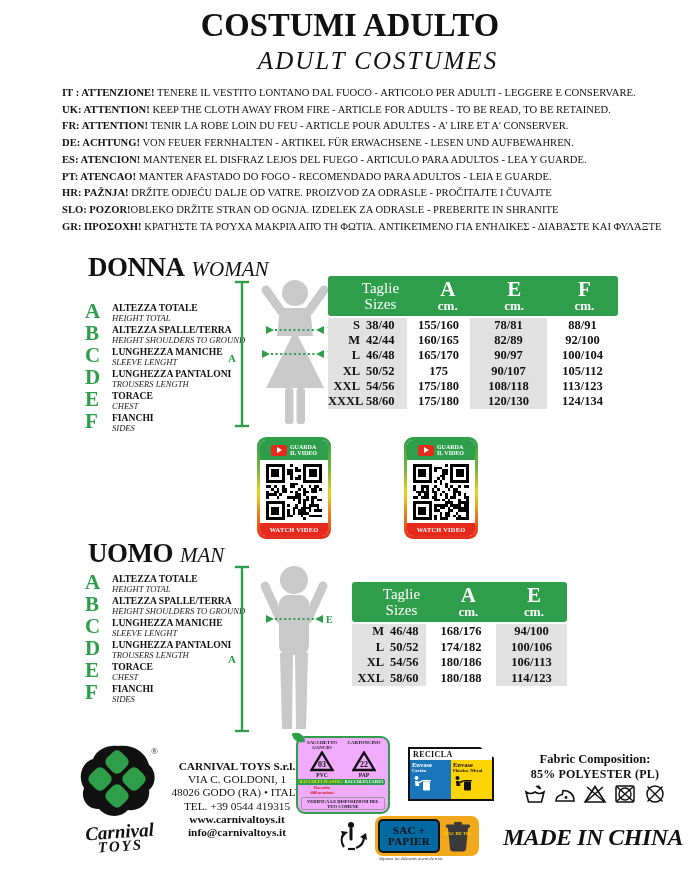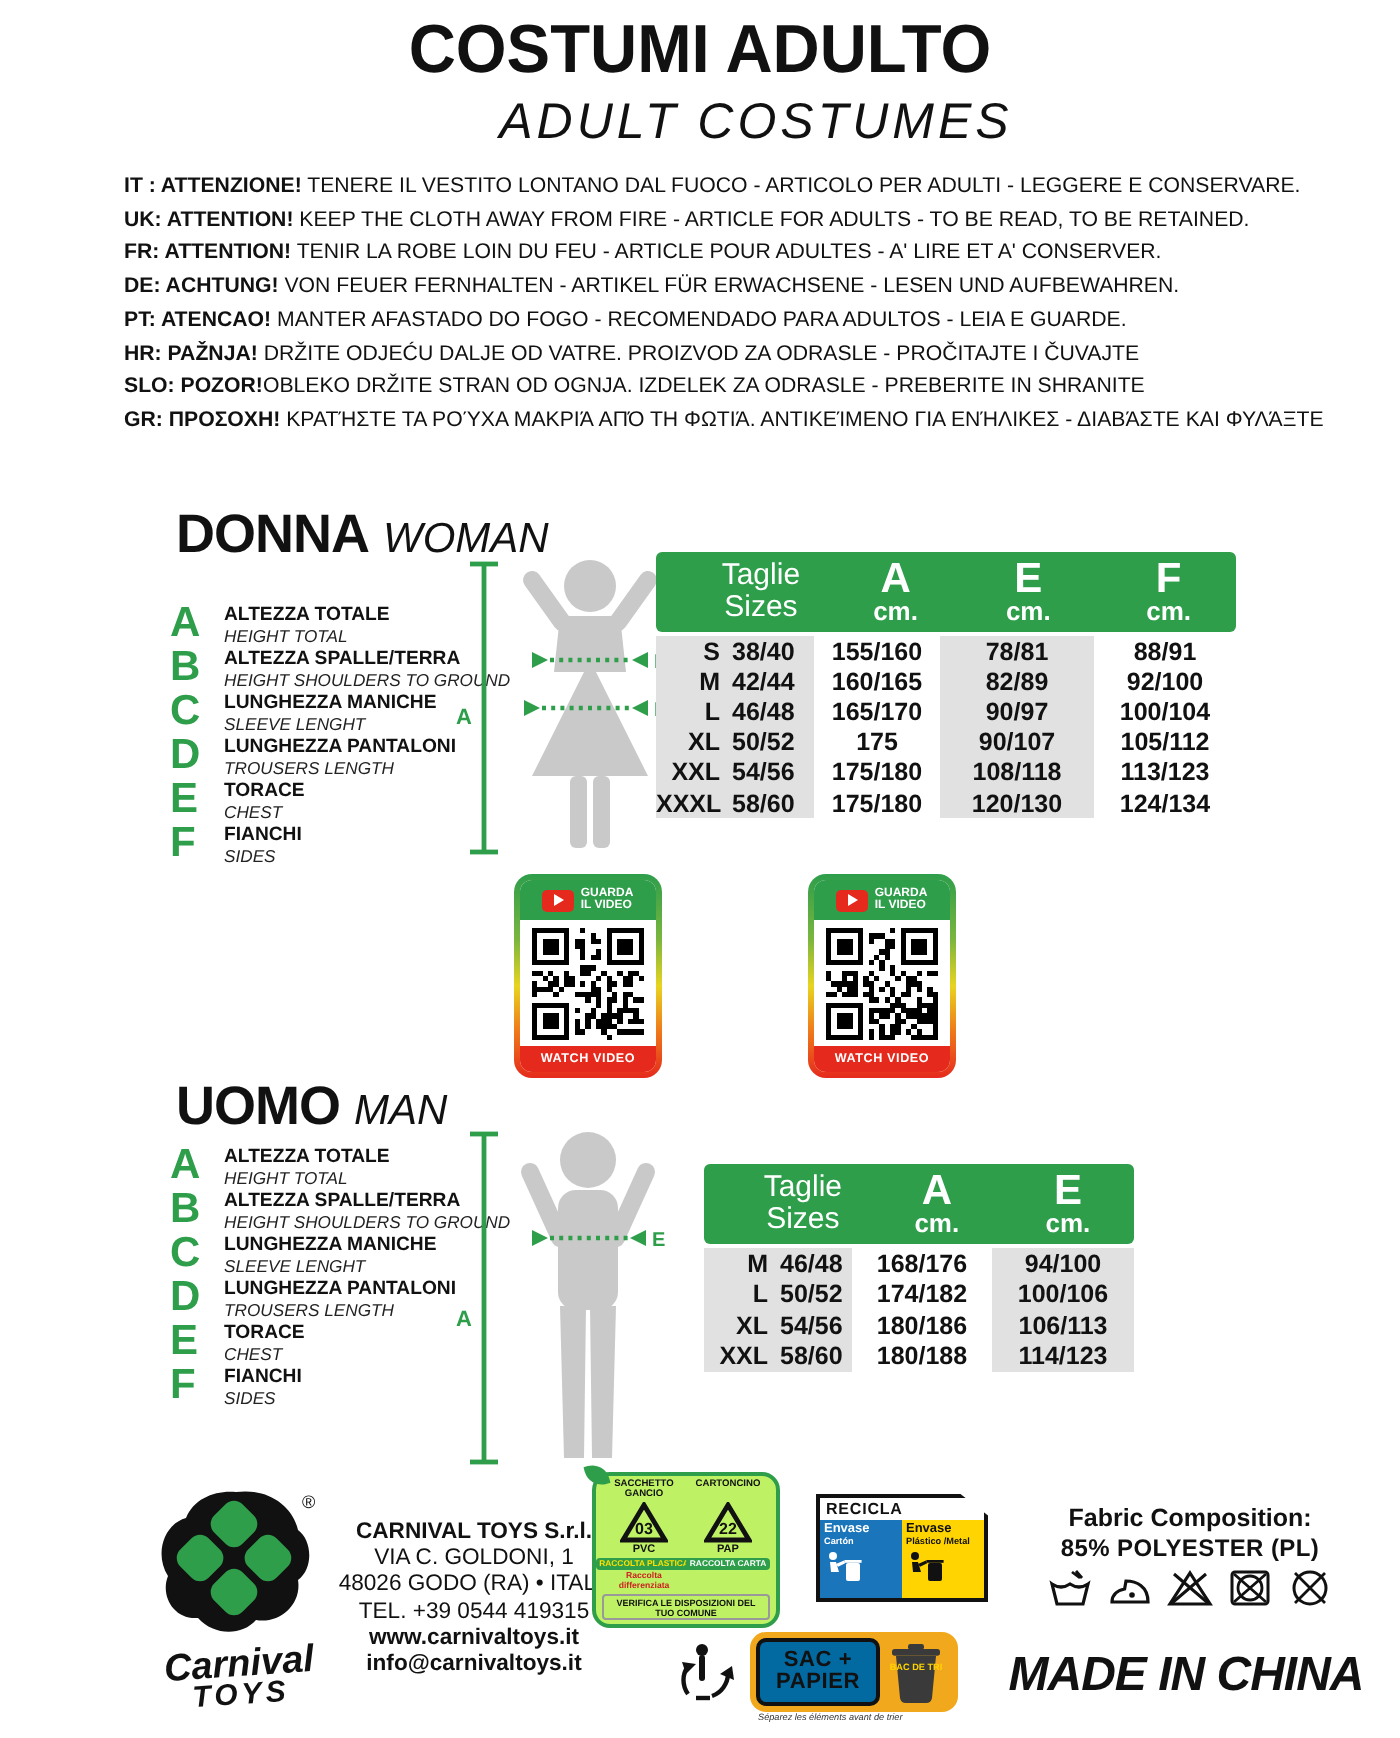--- a/index.html
+++ b/index.html
@@ -1,17 +1,17 @@
 <!DOCTYPE html>
 <html><head>
 <meta charset="utf-8">
 <style>
   html,body{margin:0;padding:0;background:#fff;}
   #page{position:relative;width:700px;height:869px;background:#fff;overflow:hidden;
-        font-family:Liberation Sans, sans-serif;color:#111;}
+        font-family:Liberation Serif, serif;color:#111;}
   .abs{position:absolute;}
 
   
   .title{top:6px;left:0;width:700px;text-align:center;font-size:34px;font-weight:800;
          letter-spacing:0;transform:scaleX(.96);}
   .subtitle{top:47px;left:0;width:700px;text-align:center;font-size:25px;font-style:italic;
             font-weight:500;letter-spacing:2px;padding-left:28px;}
 
   
   .warnings{left:62px;top:85px;font-size:10.6px;line-height:16.7px;white-space:nowrap;}
@@ -65,21 +65,21 @@
   .qr-bot{background:#e52a1d;height:13px;color:#fff;font-size:6.3px;font-weight:800;
           display:flex;align-items:center;justify-content:center;flex:none;letter-spacing:.3px;}
 
   
   .addr{width:158px;text-align:center;font-size:11.3px;line-height:13.2px;}
   .addr .b{font-weight:800;}
   .logo-script{width:80px;text-align:center;font-style:italic;font-weight:800;font-size:19px;
                line-height:15px;transform:rotate(-4deg);}
   .logo-script .t2{font-size:15px;letter-spacing:2px;}
 
-  .greenbox{width:94px;height:78px;border:2px solid #2e9e4b;border-radius:9px;background:#bef264;
+  .greenbox{width:94px;height:78px;border:2px solid #2e9e4b;border-radius:9px;background:#f0abfc;
             box-sizing:border-box;padding:2px 3px;font-size:4.6px;}
   .gb-row{display:flex;justify-content:space-around;text-align:center;}
   .gb-lab{font-weight:600;font-size:4.8px;line-height:5px;width:40px;}
   .gb-sym{display:flex;flex-direction:column;align-items:center;width:40px;}
   .gb-mat{font-weight:800;font-size:5.5px;line-height:6px;}
   .gb-banner{background:#2e9e4b;border-radius:2px;font-size:4.2px;font-weight:800;
              padding:1px 2px;line-height:4.4px;margin-top:1px;white-space:nowrap;}
   .gb-b1{color:#ffe000;} .gb-b2{color:#fff;}
   .gb-note1{color:#c22;font-size:4.3px;font-weight:700;line-height:5px;}
   .gb-note2{font-size:4.5px;font-weight:700;text-align:center;margin-top:2px;border:.5px solid #999;
@@ -117,20 +117,21 @@
 <div id="page">
 
   <div class="abs title">COSTUMI ADULTO</div>
   <div class="abs subtitle">ADULT COSTUMES</div>
 
   <div class="abs warnings">
     <div class="warn"><b>IT : ATTENZIONE!</b><span> TENERE IL VESTITO LONTANO DAL FUOCO - ARTICOLO PER ADULTI - LEGGERE E CONSERVARE.</span></div>
     <div class="warn"><b>UK: ATTENTION!</b><span> KEEP THE CLOTH AWAY FROM FIRE - ARTICLE FOR ADULTS - TO BE READ, TO BE RETAINED.</span></div>
     <div class="warn"><b>FR: ATTENTION!</b><span> TENIR LA ROBE LOIN DU FEU - ARTICLE POUR ADULTES - A' LIRE ET A' CONSERVER.</span></div>
     <div class="warn"><b>DE: ACHTUNG!</b><span> VON FEUER FERNHALTEN - ARTIKEL FÜR ERWACHSENE - LESEN UND AUFBEWAHREN.</span></div>
+    <div class="warn"><b>ES: ATENCION!</b><span> MANTENER EL DISFRAZ LEJOS DEL FUEGO - ARTICULO PARA ADULTOS - LEA Y GUARDE.</span></div>
     <div class="warn"><b>PT: ATENCAO!</b><span> MANTER AFASTADO DO FOGO - RECOMENDADO PARA ADULTOS - LEIA E GUARDE.</span></div>
     <div class="warn"><b>HR: PAŽNJA!</b><span> DRŽITE ODJEĆU DALJE OD VATRE. PROIZVOD ZA ODRASLE - PROČITAJTE I ČUVAJTE</span></div>
     <div class="warn"><b>SLO: POZOR!</b><span>OBLEKO DRŽITE STRAN OD OGNJA. IZDELEK ZA ODRASLE - PREBERITE IN SHRANITE</span></div>
     <div class="warn"><b>GR: ΠΡΟΣΟΧΗ!</b><span> ΚΡΑΤΉΣΤΕ ΤΑ ΡΟΎΧΑ ΜΑΚΡΙΆ ΑΠΌ ΤΗ ΦΩΤΙΆ. ΑΝΤΙΚΕΊΜΕΝΟ ΓΙΑ ΕΝΉΛΙΚΕΣ - ΔΙΑΒΆΣΤΕ ΚΑΙ ΦΥΛΆΞΤΕ</span></div>
   </div>
 
   <div class="abs sec-head" style="left:88px;top:252px;">
     <span>DONNA</span><span class="en">WOMAN</span>
   </div>
 

